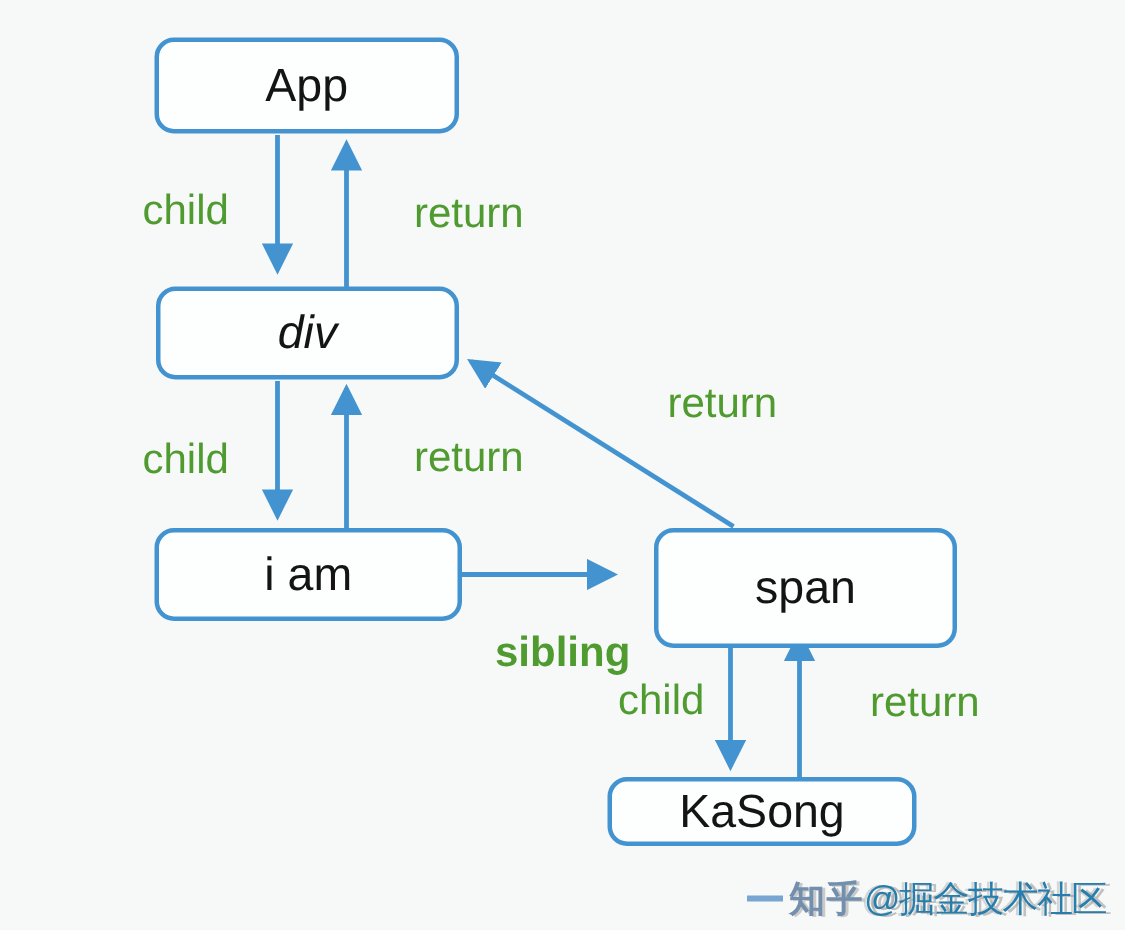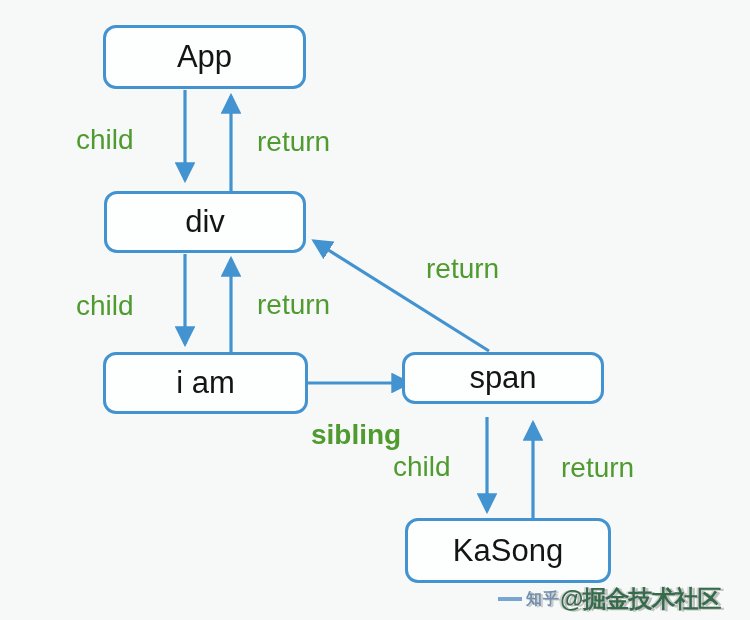--- a/index.html
+++ b/index.html
@@ -14,50 +14,51 @@
   .node{
     position:absolute;
     background:#fdfefe;
     border:3px solid #4293d0;
     border-radius:13px;
     display:flex;align-items:center;justify-content:center;
     font-size:31px;color:#141414;
     box-sizing:border-box;
   }
   .node-app   {left:103px;top:25px; width:203px;height:64px;text-align:center;}
-  .node-div   {left:104px;top:191px;width:202px;height:62px;}
+  .node-div   {left:104px;top:191px;width:202px;height:62px;font-style:italic;}
   .node-iam   {left:103px;top:352px;width:205px;height:62px;text-align:center;}
-  .node-span  {left:402px;top:352px;width:202px;height:52px;}
-  .node-kasong{left:405px;top:518px;width:206px;height:65px;}
+  .node-span  {left:436px;top:352px;width:202px;height:80px;}
+  .node-kasong{left:405px;top:518px;width:206px;height:46px;}
   .lbl{
     position:absolute;
     font-size:28px;color:#4f9b2f;
     white-space:nowrap;
+    margin-left:19px;
   }
   .lbl-child1 {left:76px; top:124px;}
   .lbl-return1{left:257px;top:126px;}
   .lbl-child2 {left:76px; top:290px;}
   .lbl-return2{left:257px;top:289px;}
   .lbl-returnd{left:426px;top:253px;}
   .lbl-sibling{left:311px;top:419px;font-weight:bold;}
   .lbl-child3 {left:393px;top:451px;}
   .lbl-return3{left:561px;top:452px;}
   .watermark{
     position:absolute;left:498px;top:582px;width:250px;height:34px;
     display:flex;align-items:center;
     filter:blur(0.4px);
     opacity:.85;
   }
   .wm-dash{width:24px;height:4px;background:#3d7fc1;margin-right:4px;opacity:.8;}
   .wm-prefix{
-    font-size:16px;color:#5b7da0;font-weight:bold;letter-spacing:1px;
+    font-size:24px;color:#5b7da0;font-weight:bold;letter-spacing:1px;
     text-shadow:2px 1px 0 rgba(150,150,150,.55);
   }
   .wm-handle{
-    font-size:24px;color:#14532d;font-weight:bold;letter-spacing:-1px;
+    font-size:24px;color:#0369a1;font-weight:normal;letter-spacing:-1px;
     text-shadow:3px 1px 0 rgba(140,140,140,.6), -2px 0 0 rgba(160,160,160,.45);
   }
 </style>
 </head>
 <body>
 
 <div class="stage">
 
   <svg class="edges" viewBox="0 0 750 620" xmlns="http://www.w3.org/2000/svg">
     <defs>

